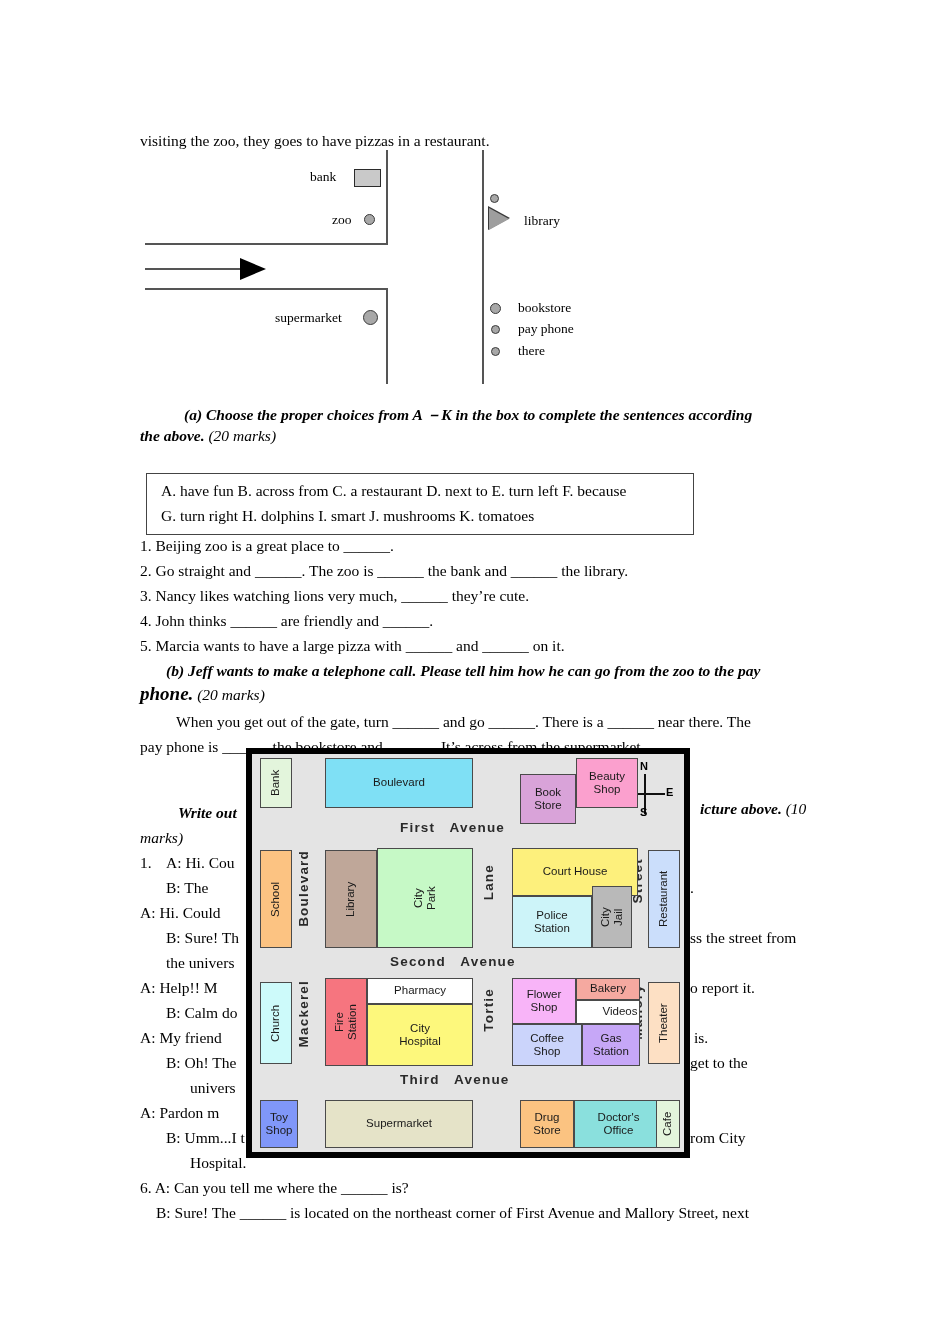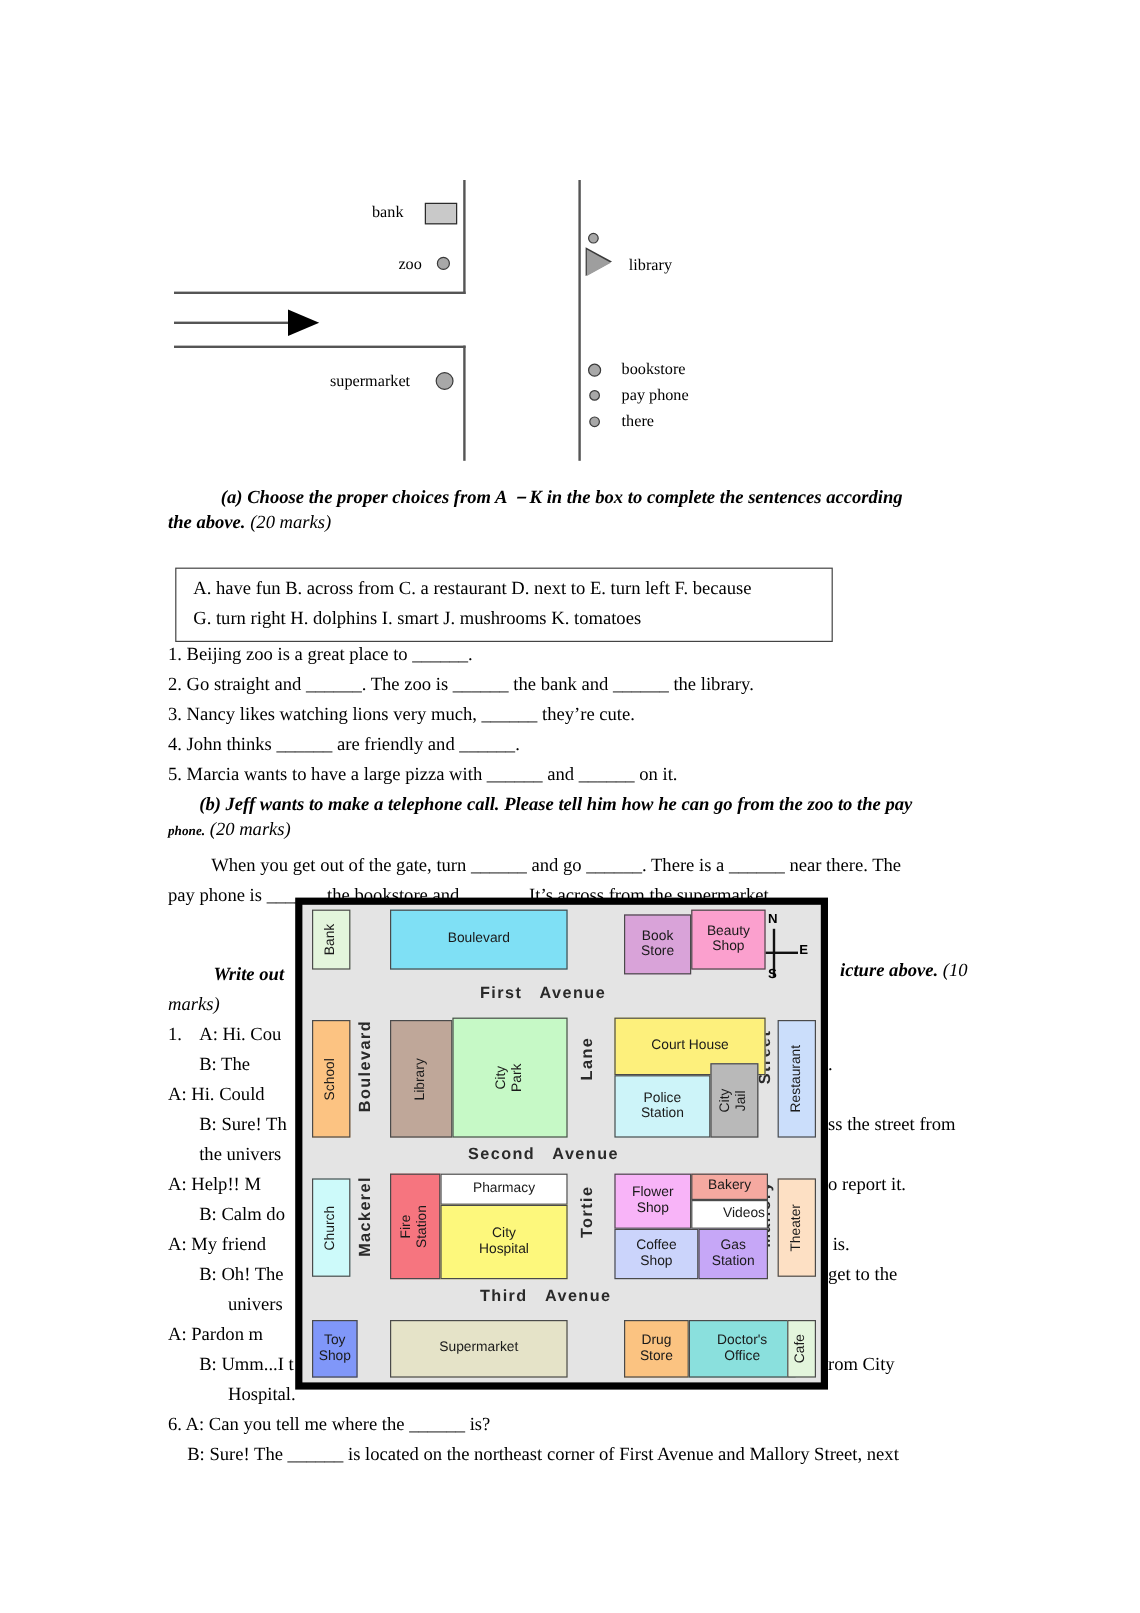--- a/index.html
+++ b/index.html
@@ -160,20 +160,21 @@
     font-size: 11px;
     font-weight: bold;
     color: #000000;
   }
 </style>
 </head>
 <body>
 
 <div class="page">
 
+  <div class="txt" style="left:140px; top:128px;">visiting the zoo, they goes to have pizzas in a restaurant.</div>
 
   <div id="diagram-a">
 
     <div class="rule vline" style="left:246px; top:0px; height:95px;"></div>
     <div class="rule hline" style="left:5px; top:93px; width:243px;"></div>
 
     <div class="dlabel" style="left:170px; top:19px;">bank</div>
     <div class="sq-bank" style="left:214px; top:19px;"></div>
 
     <div class="dlabel" style="left:192px; top:62px;">zoo</div>
@@ -216,21 +217,21 @@
   </div>
 
   <div class="txt" style="left:140px; top:533px;">1. Beijing zoo is a great place to ______.</div>
   <div class="txt" style="left:140px; top:558px;">2. Go straight and ______. The zoo is ______ the bank and ______ the library.</div>
   <div class="txt" style="left:140px; top:583px;">3. Nancy likes watching lions very much, ______ they’re cute.</div>
   <div class="txt" style="left:140px; top:608px;">4. John thinks ______ are friendly and ______.</div>
   <div class="txt" style="left:140px; top:633px;">5. Marcia wants to have a large pizza with ______ and ______ on it.</div>
 
   <div class="txt bi" style="left:166px; top:658px;">(b) Jeff wants to make a telephone call. Please tell him how he can go from the zoo to the pay</div>
   <div style="position:absolute; left:140px; top:683px;">
-    <span class="bi" style="font-size:11px;">phone.</span><span class="it" style="font-size:15.5px;"> </span><span class="it" style="font-size:15.5px;">(20 marks)</span>
+    <span class="bi" style="font-size:19px;">phone.</span><span class="it" style="font-size:15.5px;"> </span><span class="it" style="font-size:15.5px;">(20 marks)</span>
   </div>
 
   <div class="txt" style="left:176px; top:709px;">When you get out of the gate, turn ______ and go ______. There is a ______ near there. The</div>
   <div class="txt" style="left:140px; top:734px;">pay phone is ______ the bookstore and ______. It’s across from the supermarket.</div>
   <div class="txt" style="left:466px; top:759px; font-weight:bold;">(B)</div>
 
   <div class="txt bi" style="left:178px; top:800px;">Write out</div>
   <div style="position:absolute; left:700px; top:800px;">
     <span class="bi" style="font-size:15.5px;">icture above.</span><span class="it" style="font-size:15.5px;"> </span><span class="it" style="font-size:15.5px;">(10</span>
   </div>
@@ -283,21 +284,21 @@
       <div class="stname-v" style="left:44px;  top:96px;">Boulevard</div>
       <div class="stname-v" style="left:229px; top:110px;">Lane</div>
       <div class="stname-v" style="left:378px; top:104px;">Street</div>
       <div class="stname-v" style="left:44px;  top:226px;">Mackerel</div>
       <div class="stname-v" style="left:229px; top:234px;">Tortie</div>
       <div class="stname-v" style="left:378px; top:230px;">Mallory</div>
 
       <div id="blocks">
           <div class="blk vtext" style="left: 8px; top: 4px; width: 32px; height: 50px; background: rgb(227, 245, 220);">Bank</div>
           <div class="blk" style="left: 73px; top: 4px; width: 148px; height: 50px; background: rgb(127, 224, 245);">Boulevard</div>
-          <div class="blk" style="left: 268px; top: 8px; width: 56px; height: 50px; background: rgb(217, 163, 217);">Book
+          <div class="blk" style="left: 268px; top: 20px; width: 56px; height: 50px; background: rgb(217, 163, 217);">Book
 Store</div>
           <div class="blk" style="left: 324px; top: 4px; width: 62px; height: 50px; background: rgb(251, 160, 206);">Beauty
 Shop</div>
           <div class="blk vtext" style="left: 8px; top: 96px; width: 32px; height: 98px; background: rgb(252, 195, 130);">School</div>
           <div class="blk vtext" style="left: 73px; top: 96px; width: 52px; height: 98px; background: rgb(191, 167, 153);">Library</div>
           <div class="blk vtext" style="left: 125px; top: 94px; width: 96px; height: 100px; background: rgb(198, 249, 198);">City
 Park</div>
           <div class="blk" style="left: 260px; top: 94px; width: 126px; height: 48px; background: rgb(253, 240, 124);">Court  House</div>
           <div class="blk" style="left: 260px; top: 142px; width: 80px; height: 52px; background: rgb(205, 244, 249);">Police
 Station</div>

